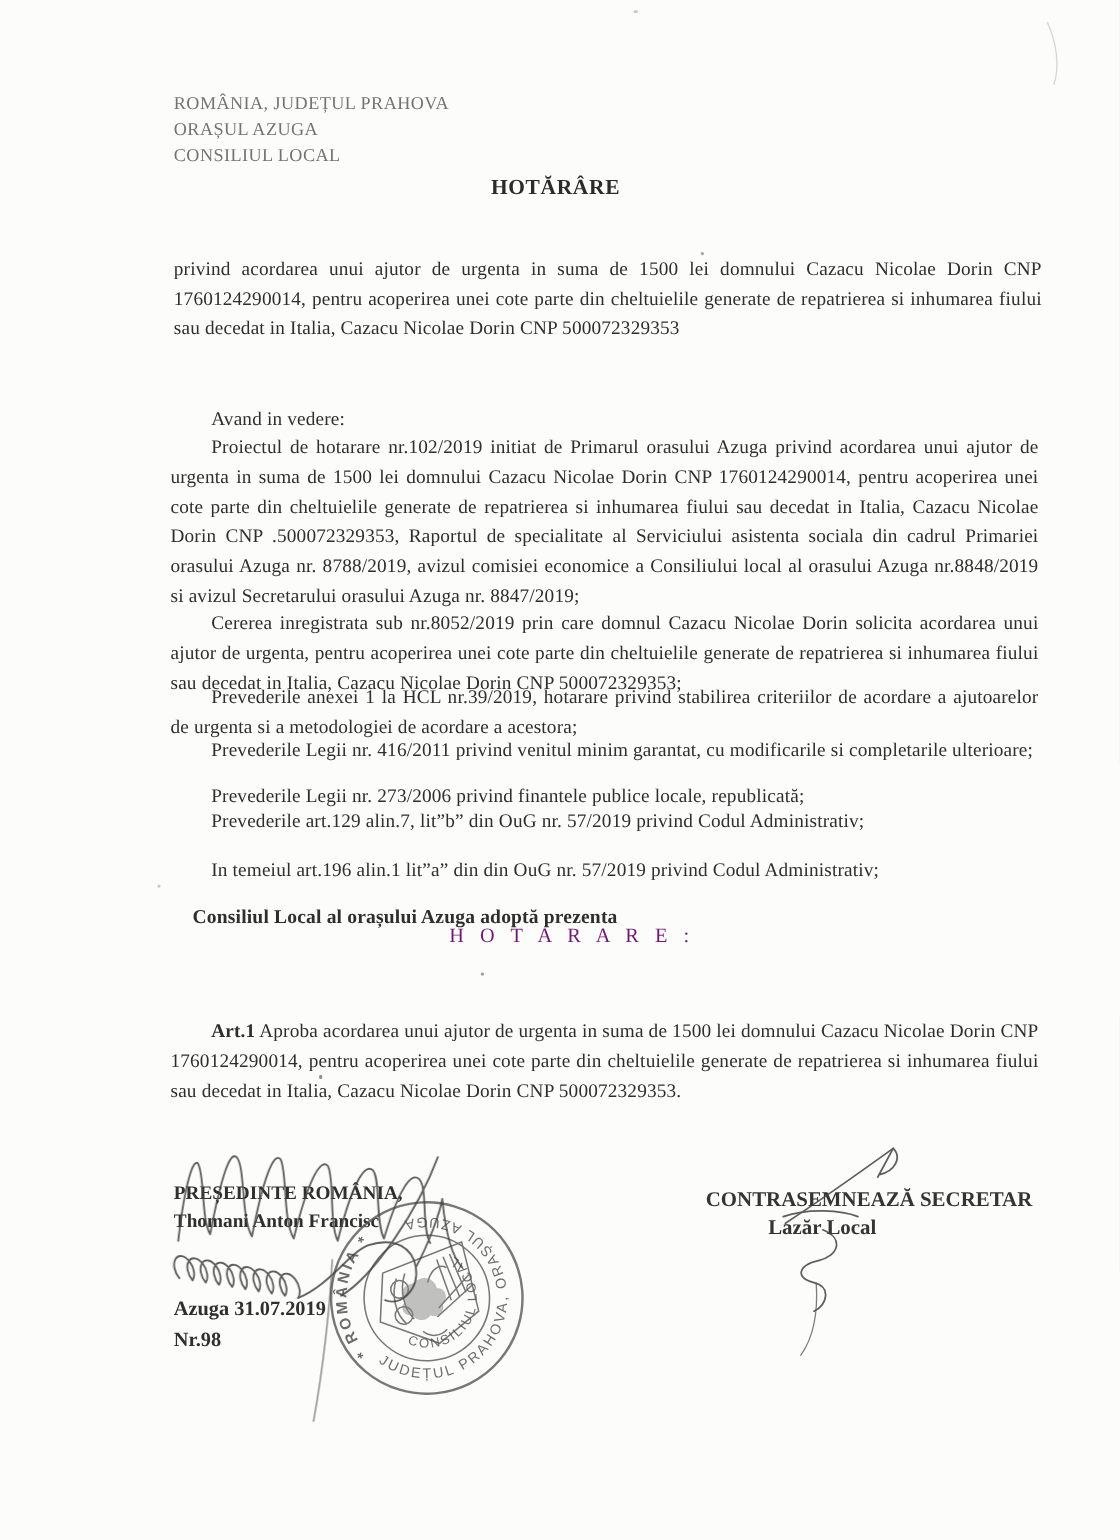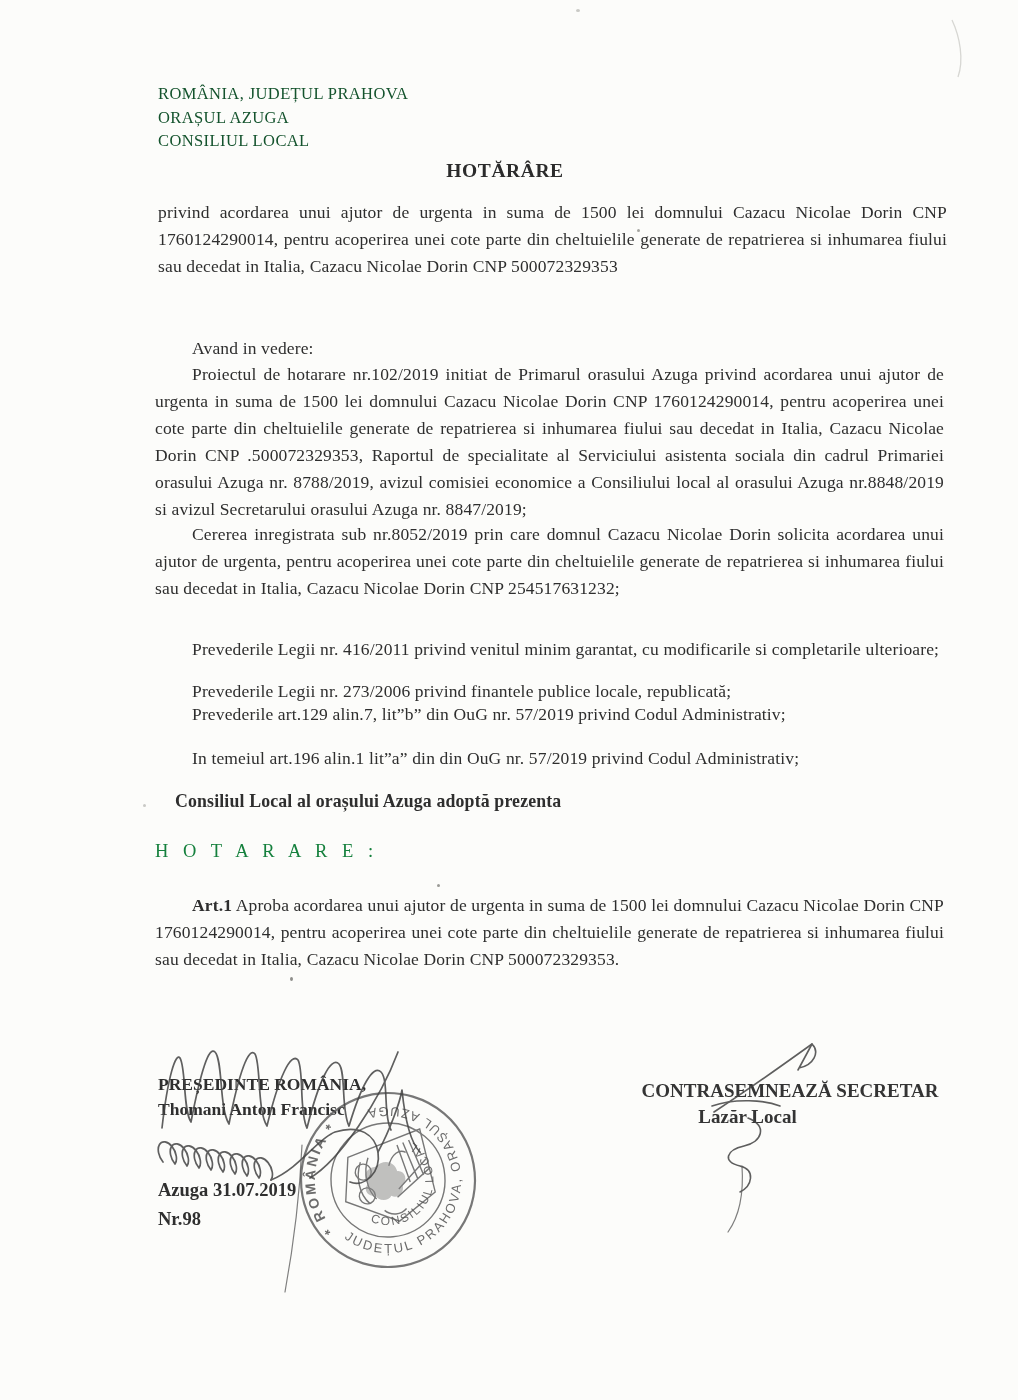--- a/index.html
+++ b/index.html
@@ -3,35 +3,35 @@
 <meta charset="utf-8">
 <style>
   html,body{margin:0;padding:0;background:#e9e9e7;}
   .page{
     position:relative;width:1018px;height:1400px;margin:0 auto;
     background:#fcfcfa;overflow:hidden;
     font-family:"Liberation Serif","DejaVu Serif",serif;
     color:#2e2e2e;
   }
   .abs{position:absolute;}
-  .letterhead{left:158px;top:82px;font-size:16.5px;line-height:23.5px;color:#14532d;letter-spacing:.4px;}
+  .letterhead{left:158px;top:82px;font-size:16.5px;line-height:23.5px;color:#737373;letter-spacing:.4px;}
   .doc-title{left:155px;top:160px;width:700px;text-align:center;font-weight:bold;font-size:19.5px;letter-spacing:.6px;color:#2b2b2b;}
-  .para{left:155px;width:789px;text-align:justify;font-size:17.5px;line-height:27px;letter-spacing:.15px;}
+  .para{left:155px;width:789px;text-align:justify;font-size:17.5px;line-height:27px;letter-spacing:.15px;margin-top:32px;}
   .indent{text-indent:37px;}
   .subject{top:199px;padding-left:3px;}
   .preamble-intro{top:335px;}
   .p-item0{top:361px;}
   .p-item1{top:521px;}
   .p-item2{top:588px;}
   .p-item3{top:636px;}
   .p-item4{top:678px;}
   .p-item5{top:701px;}
   .legal{top:745px;}
   .adoption{top:788px;font-weight:bold;text-indent:20px;font-size:17.8px;}
-  .decision-heading{left:155px;top:841px;width:730px;text-align:left;font-size:18.5px;letter-spacing:5px;color:#15803d;}
+  .decision-heading{left:155px;top:841px;width:730px;text-align:center;font-size:18.5px;letter-spacing:5px;color:#701a75;}
   .art1{top:892px;}
   .art2{top:983px;}
   .b{font-weight:bold;}
   .sig-left{left:158px;top:1072px;font-weight:bold;font-size:17.5px;line-height:25px;color:#2f2f2f;}
   .sig-right{left:640px;top:1078px;width:300px;text-align:center;font-weight:bold;font-size:19px;line-height:26px;color:#343434;}
   .sig-right .name{margin-right:85px;}
   .footer-left{left:158px;top:1176px;font-weight:bold;font-size:18.5px;line-height:29px;color:#2f2f2f;}
   svg{position:absolute;overflow:visible;}
   .ink{stroke:#434343;fill:none;stroke-linecap:round;stroke-linejoin:round;}
   .speck{position:absolute;border-radius:50%;background:#c9c9c5;}
@@ -46,21 +46,22 @@
     <div>ORAȘUL AZUGA</div>
     <div>CONSILIUL LOCAL</div>
   </div>
 
   <div class="abs doc-title">HOTĂRÂRE</div>
 
   <div class="abs para subject">privind acordarea unui ajutor de urgenta in suma de 1500 lei  domnului Cazacu Nicolae Dorin CNP 1760124290014, pentru acoperirea unei cote parte din cheltuielile generate de repatrierea si inhumarea fiului sau decedat in Italia, Cazacu Nicolae Dorin CNP 500072329353</div>
 
   <div class="abs para indent preamble-intro">Avand in vedere:</div>
   <div class="abs para indent p-item0">Proiectul de hotarare nr.102/2019 initiat de Primarul orasului Azuga privind acordarea unui ajutor de urgenta in suma de 1500 lei  domnului Cazacu Nicolae Dorin CNP 1760124290014, pentru acoperirea unei cote parte din cheltuielile generate de repatrierea si inhumarea fiului sau decedat in Italia, Cazacu Nicolae Dorin CNP .500072329353, Raportul de specialitate al Serviciului asistenta sociala din cadrul Primariei orasului Azuga nr. 8788/2019,  avizul comisiei economice  a Consiliului local al orasului Azuga nr.8848/2019 si avizul Secretarului orasului Azuga nr. 8847/2019;</div>
-  <div class="abs para indent p-item1">Cererea inregistrata sub nr.8052/2019 prin care domnul Cazacu Nicolae Dorin solicita acordarea unui ajutor de urgenta, pentru acoperirea unei cote parte din cheltuielile generate de repatrierea si inhumarea fiului sau decedat in Italia, Cazacu Nicolae Dorin CNP 254517631232;</div>
+  <div class="abs para indent p-item1">Cererea inregistrata sub nr.8052/2019 prin care domnul Cazacu Nicolae Dorin solicita acordarea unui ajutor de urgenta, pentru acoperirea unei cote parte din cheltuielile generate de repatrierea si inhumarea fiului sau decedat in Italia, Cazacu Nicolae Dorin CNP 500072329353;</div>
+  <div class="abs para indent p-item2">Prevederile anexei 1 la HCL nr.39/2019, hotarare privind stabilirea criteriilor de acordare a ajutoarelor de urgenta si a metodologiei de acordare a acestora;</div>
   <div class="abs para indent p-item3">Prevederile Legii nr. 416/2011 privind venitul minim garantat, cu modificarile si completarile ulterioare;</div>
   <div class="abs para indent p-item4">Prevederile Legii nr. 273/2006 privind finantele publice locale, republicată;</div>
   <div class="abs para indent p-item5">Prevederile art.129 alin.7, lit”b” din OuG nr. 57/2019 privind Codul Administrativ;</div>
 
   <div class="abs para indent legal">In temeiul art.196 alin.1 lit”a” din din OuG nr. 57/2019 privind Codul Administrativ;</div>
 
   <div class="abs para adoption">Consiliul Local al orașului Azuga adoptă prezenta</div>
 
   <div class="abs decision-heading">H O T A R A R E :</div>
 

